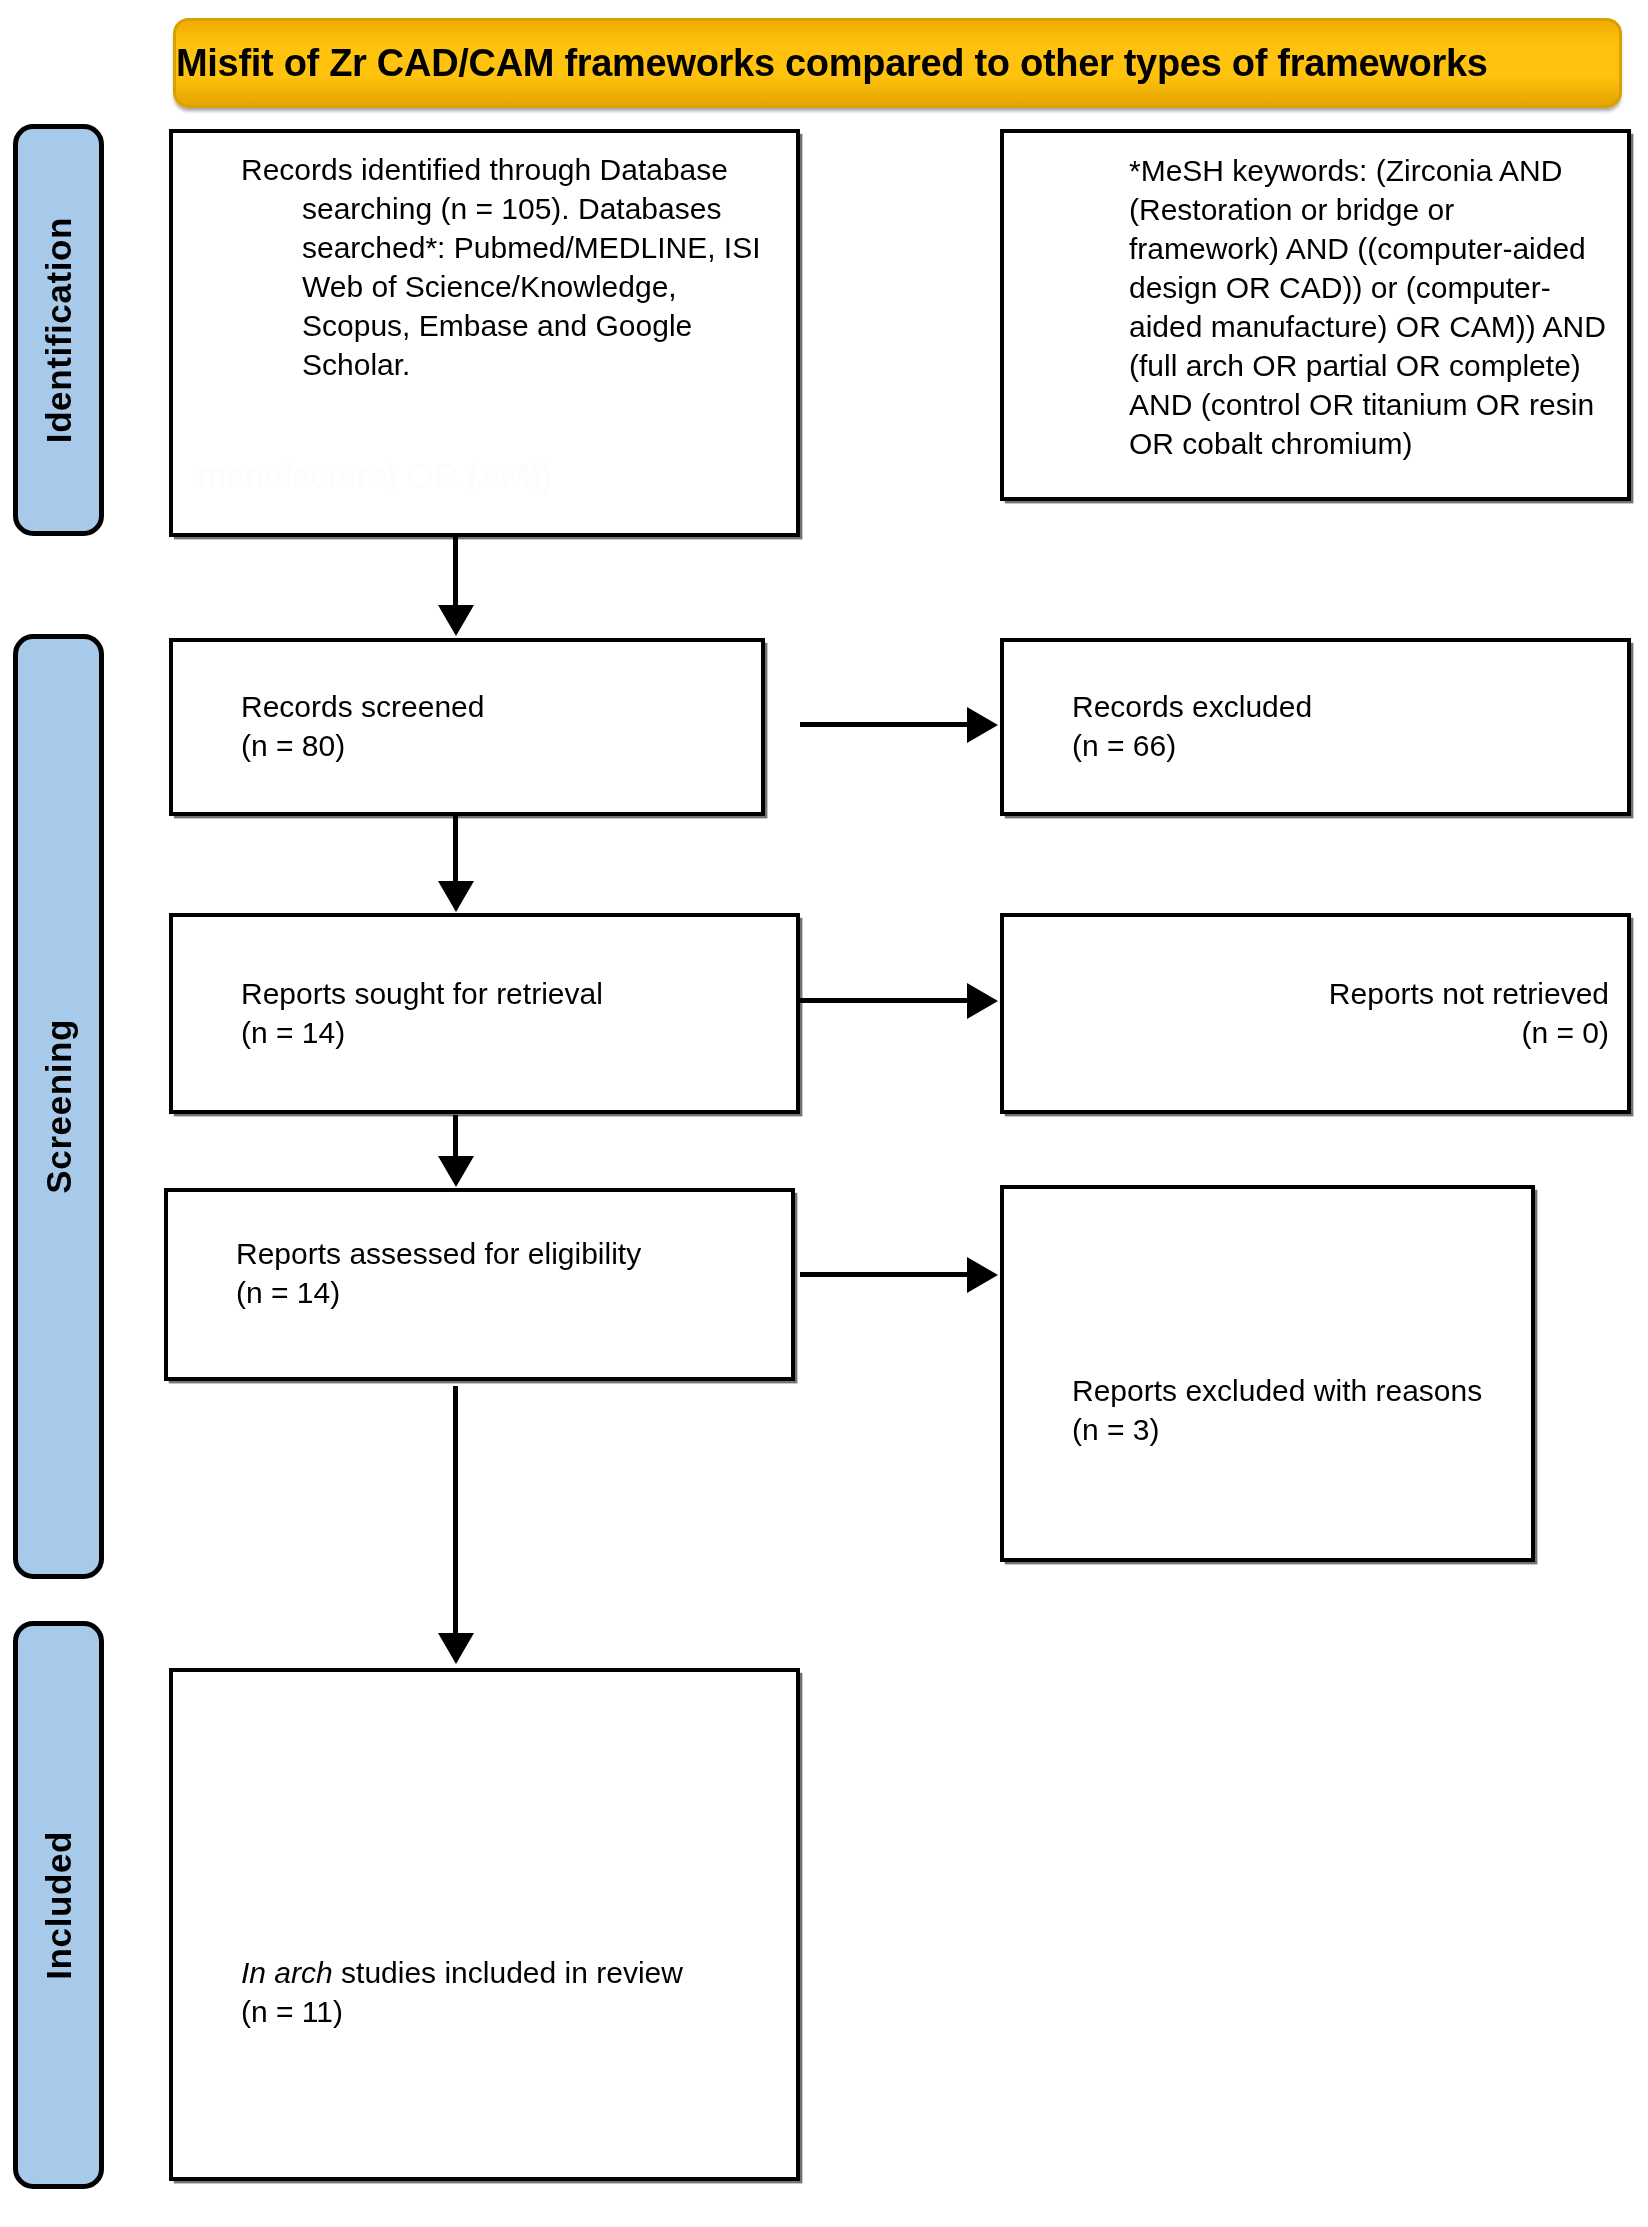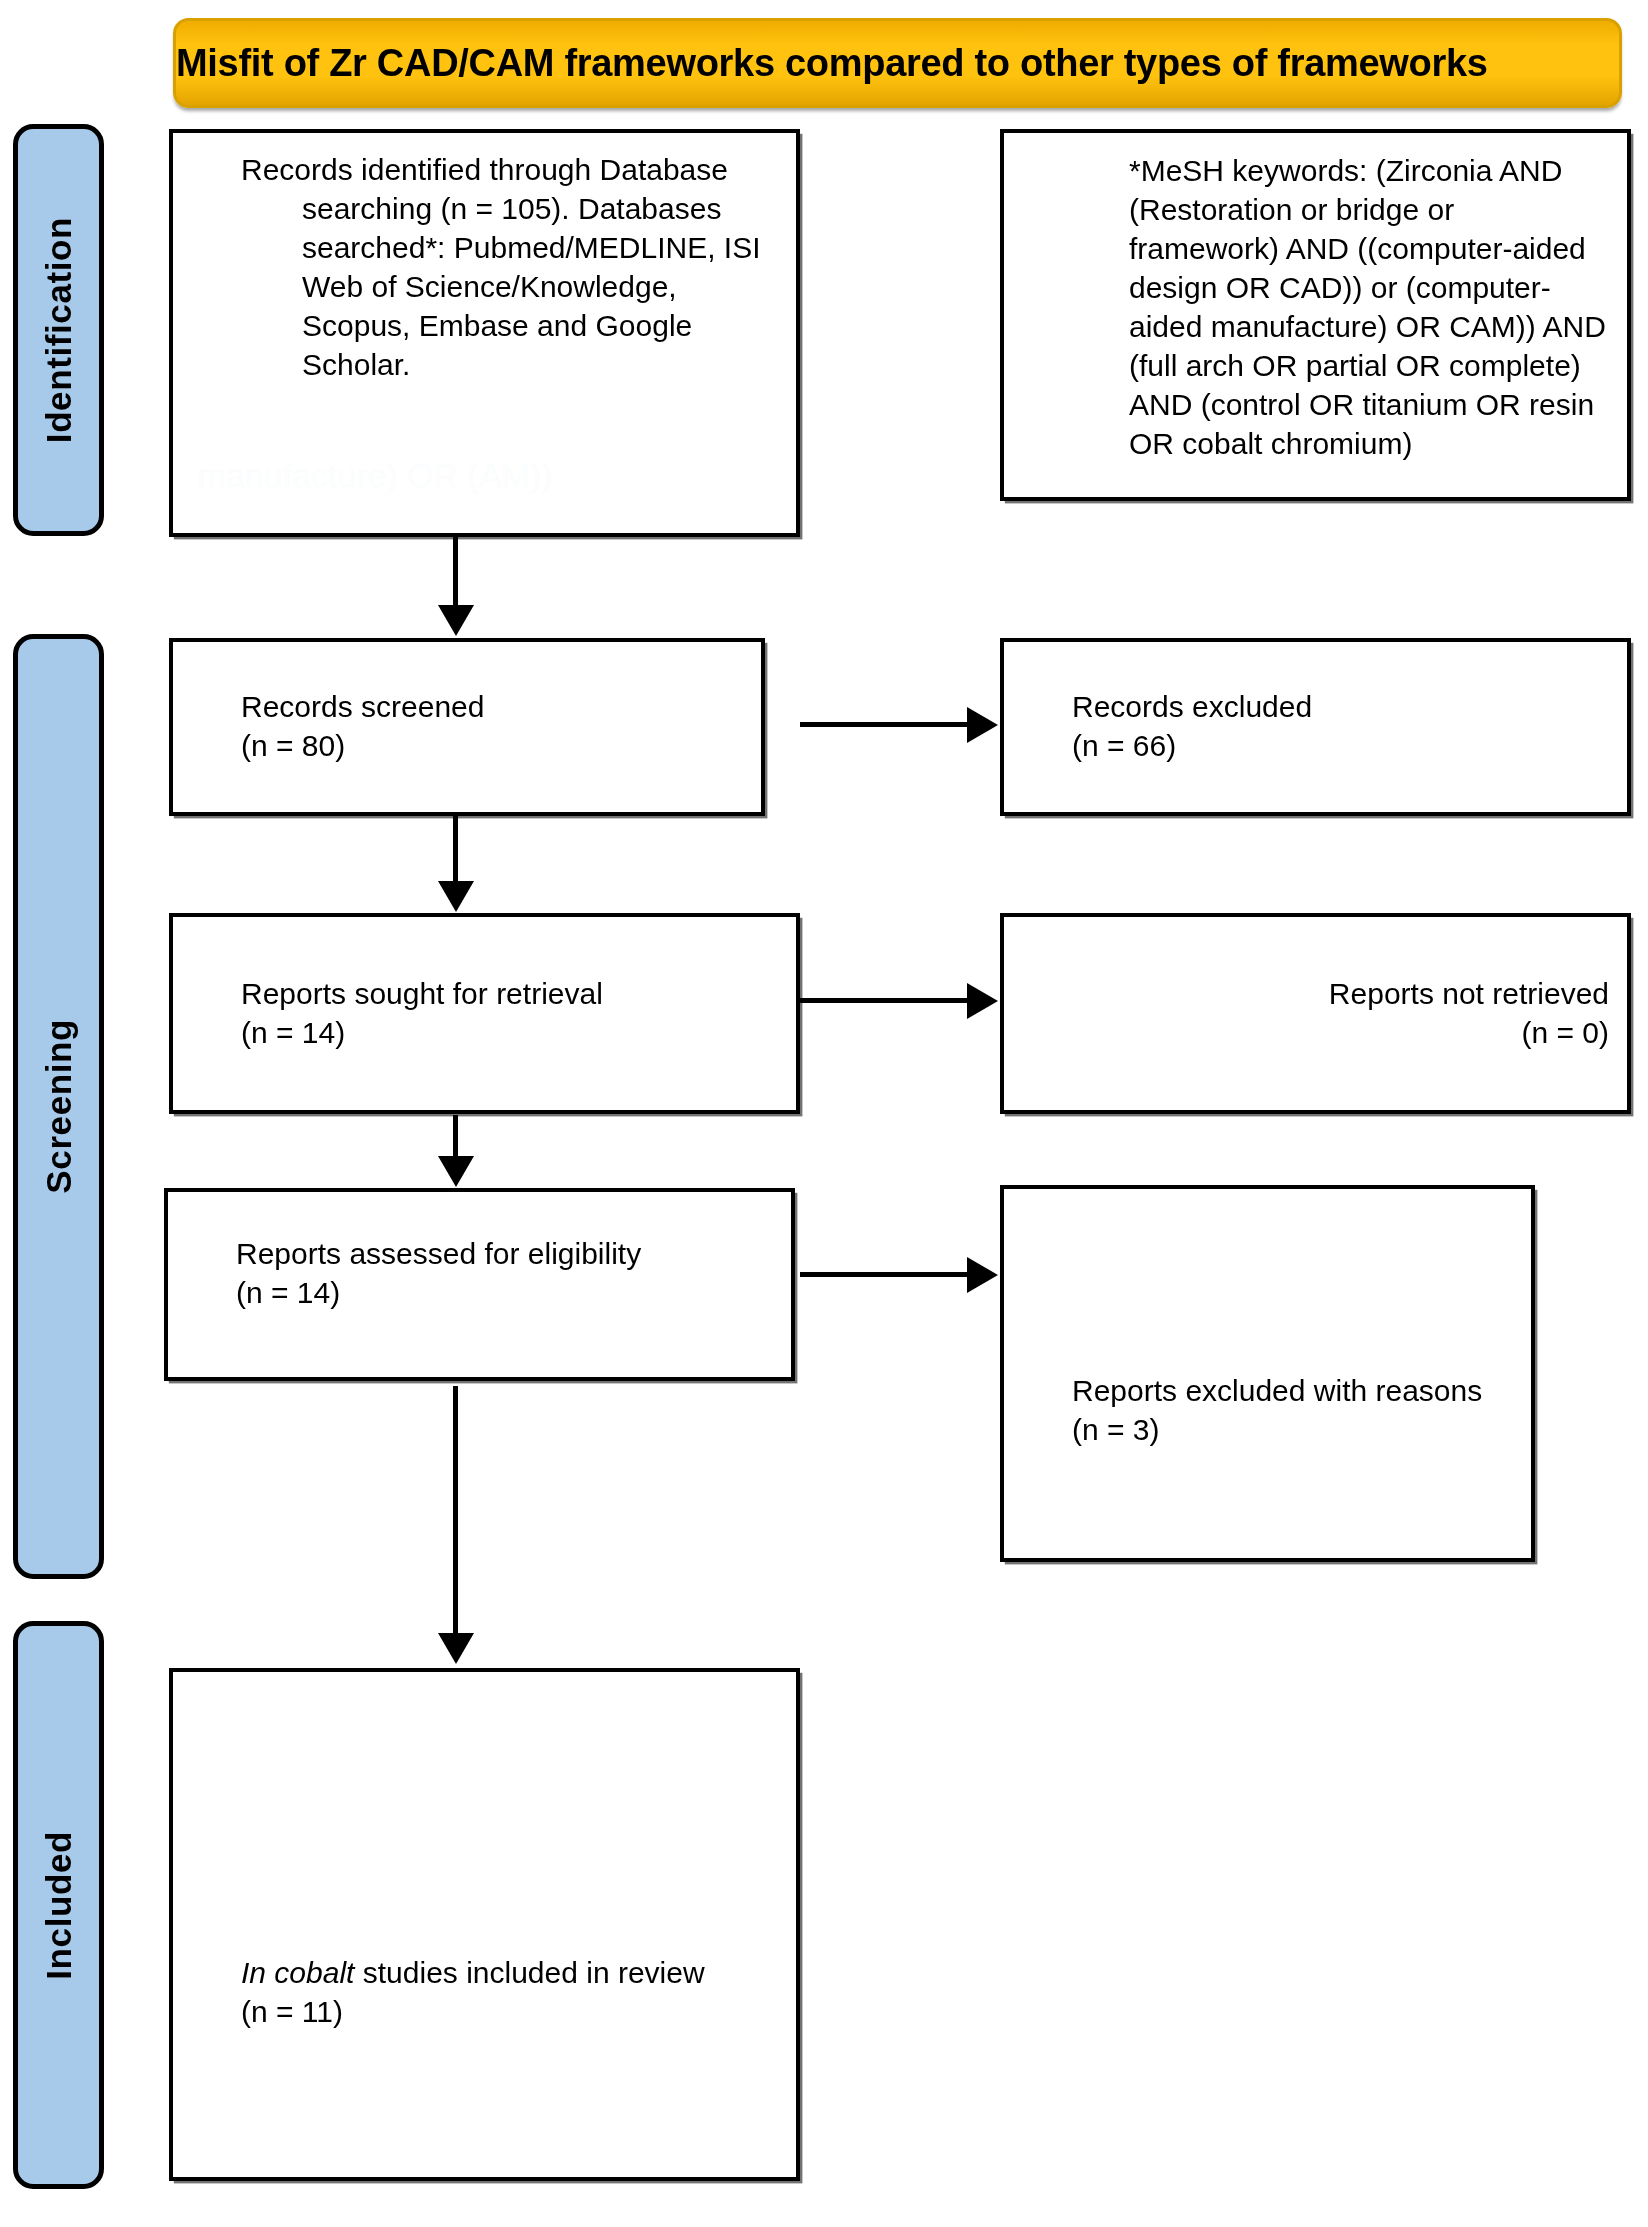--- a/index.html
+++ b/index.html
@@ -221,21 +221,21 @@
 
   <div class="box" id="box-assessed">
     <div class="box-text"><span>Reports assessed for eligibility</span><br><span>(n = 14)</span></div>
   </div>
 
   <div class="box" id="box-excluded-reasons">
     <div class="box-text"><span>Reports excluded with reasons</span><br><span>(n = 3)</span></div>
   </div>
 
   <div class="box" id="box-included">
-    <div class="box-text"><span class="it">In cobalt</span><span> studies included in review</span><br><span>(n = 11)</span></div>
+    <div class="box-text"><span class="it">In arch</span><span> studies included in review</span><br><span>(n = 11)</span></div>
   </div>
 
   <div class="conn conn-v" id="v1"></div>
   <div class="arrow-down" id="a1"></div>
 
   <div class="conn conn-v" id="v2"></div>
   <div class="arrow-down" id="a2"></div>
 
   <div class="conn conn-v" id="v3"></div>
   <div class="arrow-down" id="a3"></div>

